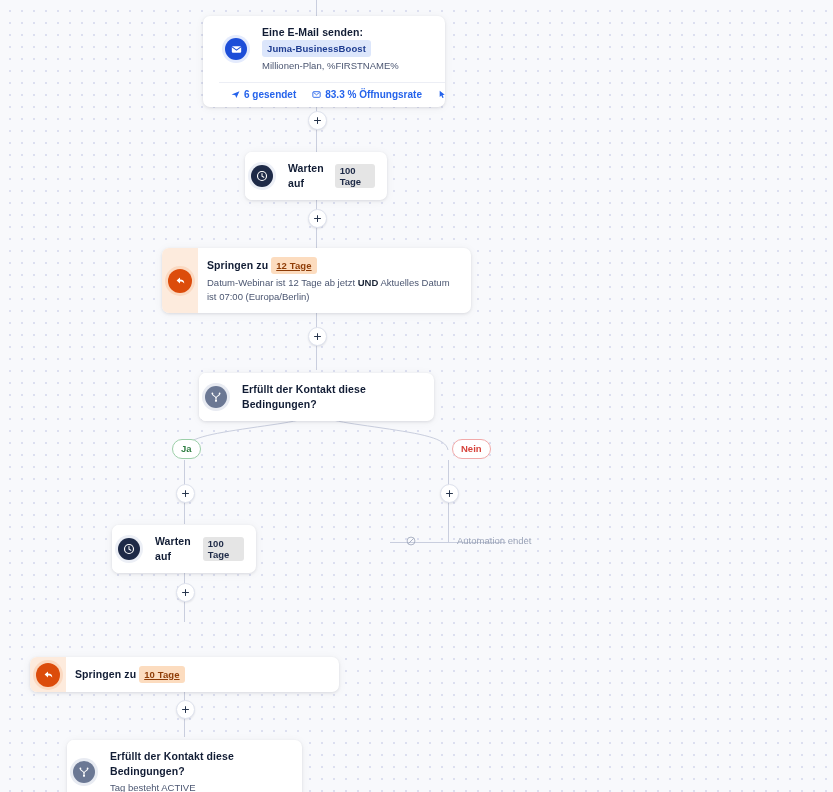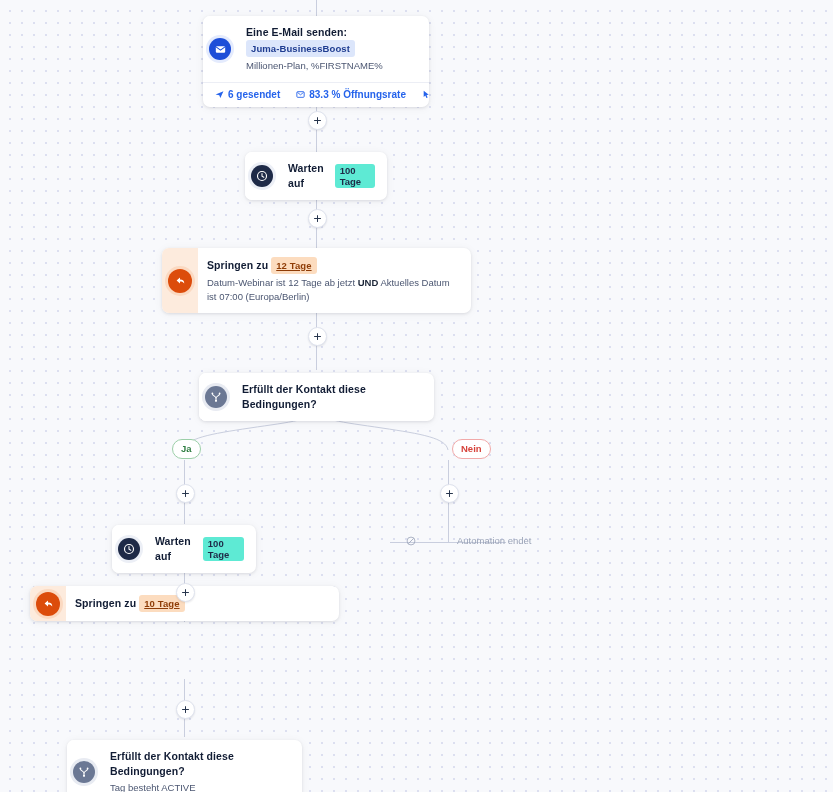--- a/index.html
+++ b/index.html
@@ -57,21 +57,21 @@
 
   .ln1{font-size:10.5px;font-weight:bold;color:#111c34;line-height:15px;letter-spacing:.1px;}
   .ln2{font-size:9.5px;color:#4b5671;line-height:14px;margin-top:2px;}
   .ln2 .b{font-weight:bold;color:#1b2537;}
 
   .chip{
     display:inline-block;padding:1px 5px;border-radius:3px;
     font-size:9.5px;font-weight:bold;vertical-align:baseline;
   }
   .chip.blue{background:#dce6fb;color:#1f3d91;}
-  .chip.grey{background:#5eead4;color:#1e2a47;}
+  .chip.grey{background:#e5e5e5;color:#1e2a47;}
   .chip.orange{background:#fcdcbf;color:#8f3c06;text-decoration:underline;}
 
   
   .stats{display:flex;gap:16px;padding:6px 12px 7px 12px;align-items:center;}
   .stat{display:flex;align-items:center;gap:4px;font-size:10px;font-weight:bold;color:#2563eb;white-space:nowrap;}
   .stat svg{display:block;}
 
   
   .pill{
     position:absolute;border-radius:10px;background:#ffffff;
@@ -108,21 +108,21 @@
   <div class="hline" style="left:390px;top:542px;width:116px;"></div>
 
   <div class="vline" style="left:184px;top:560px;height:62px;"></div>
   <div class="vline" style="left:184px;top:679px;height:58px;"></div>
 
   <svg class="curve" style="left:110px;top:787px;width:150px;height:8px;">
     <path d="M74,0 C74,4 60,5 44,8"></path>
     <path d="M74,0 C74,4 88,5 104,8"></path>
   </svg>
 
-  <div class="node" style="left:203px;top:16px;width:226px;">
+  <div class="node" style="left:203px;top:16px;width:226px;padding-left:16px;">
     <div style="display:flex;flex-direction:column;width:100%;">
       <div style="display:flex;align-items:stretch;">
         <div class="node-ic">
           <span class="badge-ic blue">
             <svg width="11" height="11" viewBox="0 0 16 16" aria-hidden="true">
               <rect x="1.2" y="3.4" width="13.6" height="9.4" rx="1.6" fill="#ffffff"></rect>
               <path d="M2 4.6 L8 9 L14 4.6" stroke="#1d4ed8" stroke-width="1.5" fill="none" stroke-linecap="round" stroke-linejoin="round"></path>
             </svg>
           </span>
         </div>
@@ -242,21 +242,21 @@
       </span>
     </div>
     <div class="node-body" style="display:flex;align-items:center;">
       <span class="ln1">Warten auf</span>
       <span class="chip grey" style="margin-left:5px;">100 Tage</span>
     </div>
   </div>
 
   <div class="plus" style="left:176px;top:583px;"></div>
 
-  <div class="node" style="left:30px;top:586px;width:309px;">
+  <div class="node" style="left:30px;top:657px;width:309px;">
     <div class="node-ic tinted">
       <span class="badge-ic orange">
         <svg width="13" height="13" viewBox="0 0 16 16" aria-hidden="true">
           <path d="M7.4 4.3 L3.2 8 L7.4 11.7 V9.1 C10 9.1 11.6 9.9 12.6 11.6 C12.7 8.6 11.2 6.9 7.4 6.9 Z" fill="#ffffff"></path>
         </svg>
       </span>
     </div>
     <div class="node-body">
       <div class="ln1">
         <span>Springen zu</span>

